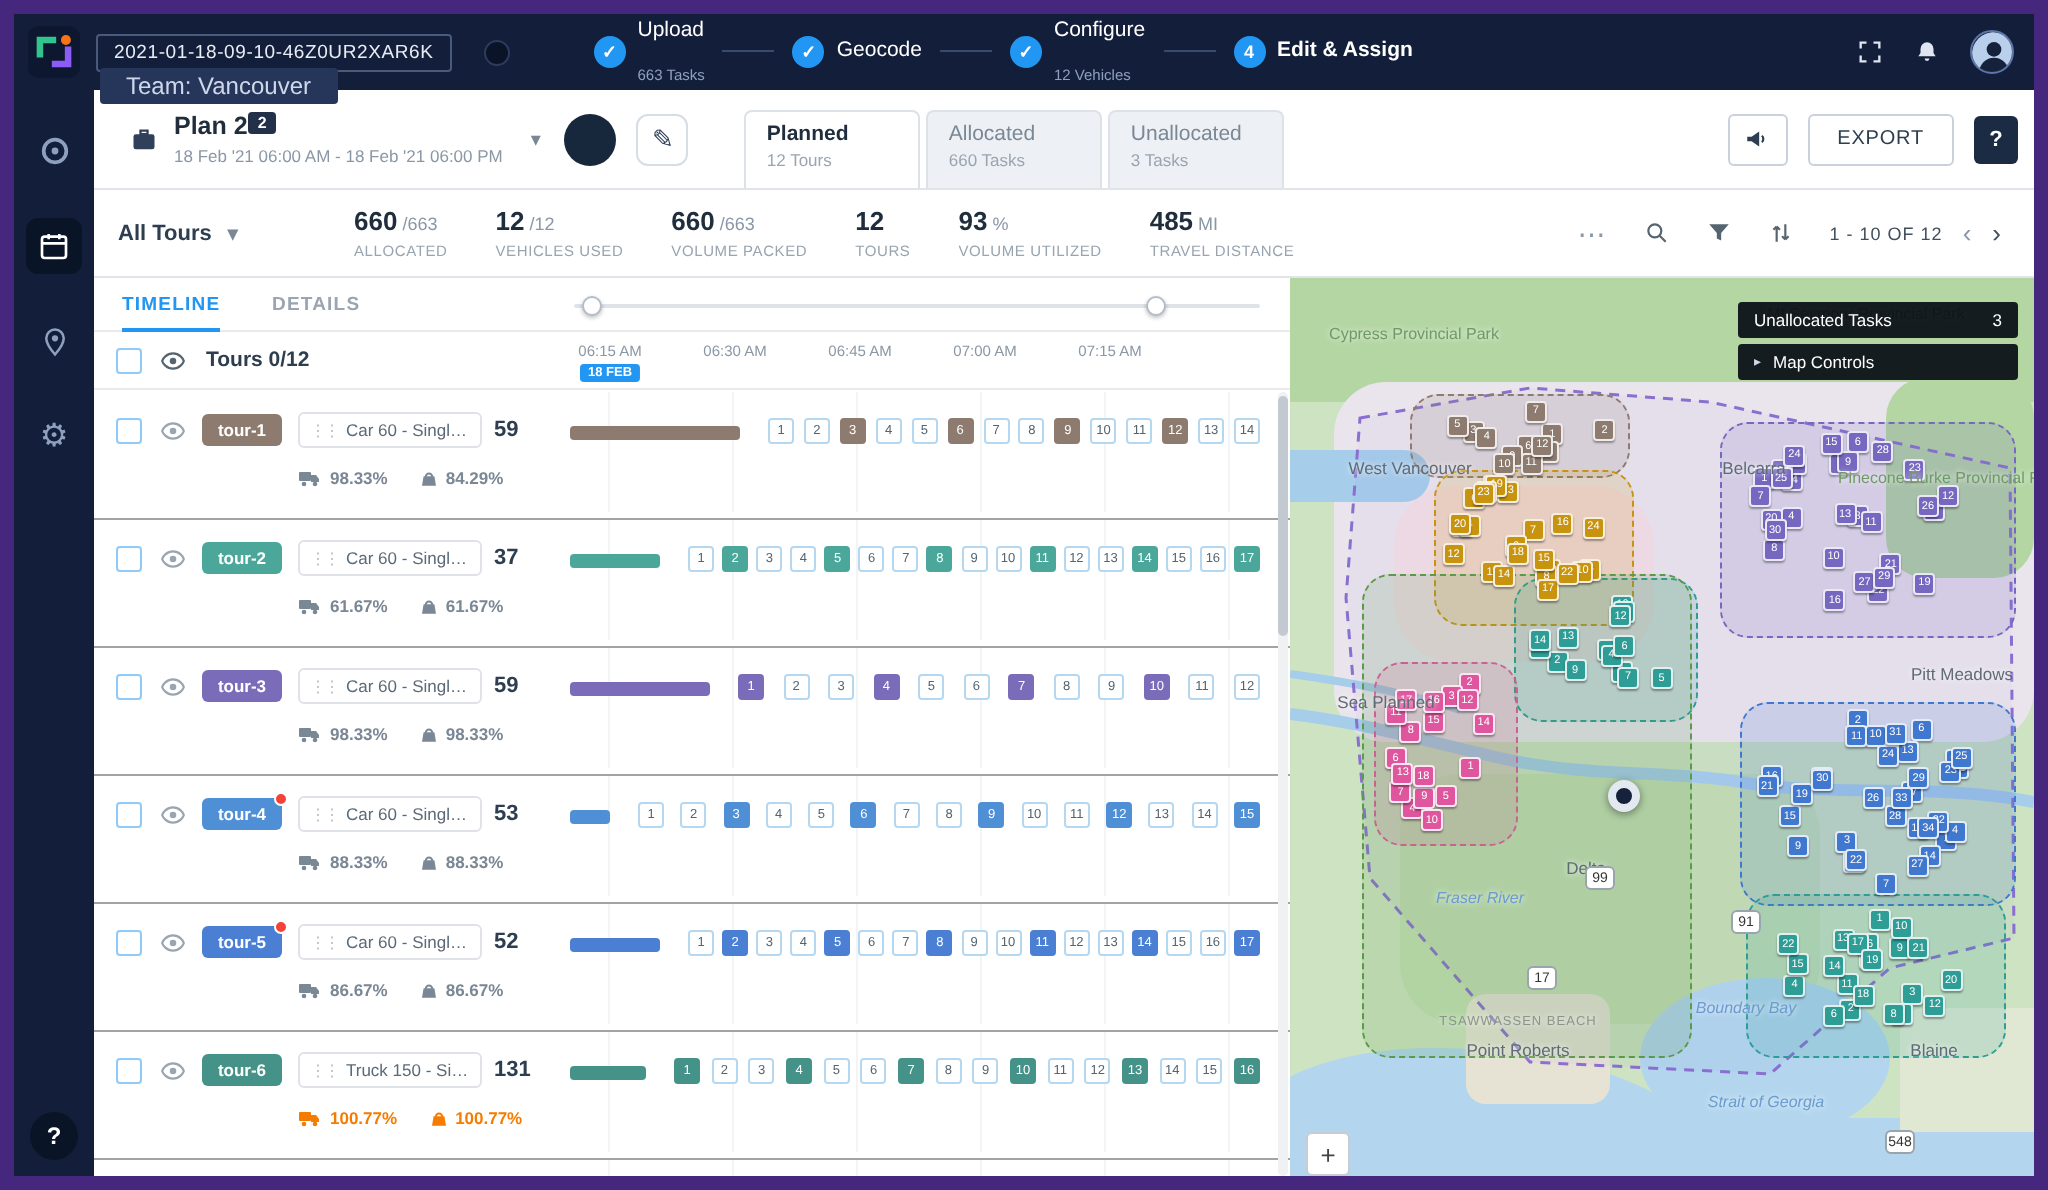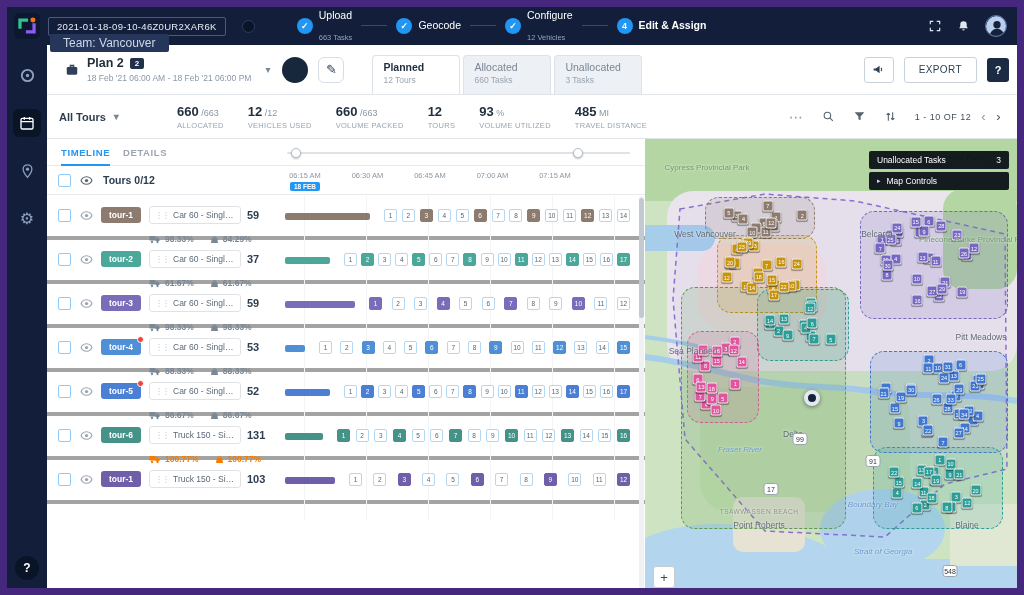--- a/index.html
+++ b/index.html
@@ -28,21 +28,21 @@
 
 .sidebar{position:absolute;left:0;top:38px;width:40px;height:543px;background:#131f3a;display:flex;flex-direction:column;align-items:center;padding-top:16px;gap:20px;z-index:25}
 .side-icon{width:28px;height:28px;display:flex;align-items:center;justify-content:center;border-radius:6px;color:#8fa0bf;cursor:pointer}
 .side-icon.active{background:#0a1427;color:#fff}
 .gear-glyph{font-size:16px;line-height:1}
 .side-help{position:absolute;bottom:8px;width:24px;height:24px;border-radius:50%;background:#0a1427;color:#fff;display:flex;align-items:center;justify-content:center;font-size:12px;font-weight:bold;cursor:pointer}
 
 
 .plan-header{position:absolute;left:40px;top:38px;width:970px;height:50px;background:#fff;border-bottom:1px solid #e1e5ea;display:flex;align-items:center;z-index:20}
 .plan-icon{margin:0 8px 0 18px;color:#31405a;display:flex}
-.plan-title-row{display:flex;align-items:center;gap:6px}
+.plan-title-row{display:flex;align-items:flex-start;}
 .plan-title{font-size:12.5px;font-weight:bold;color:#1f2d3d}
 .plan-badge{background:#22304a;color:#fff;font-size:8px;font-weight:bold;padding:1px 5px;border-radius:2px}
 .plan-dates{font-size:8.5px;color:#8a97a5;margin-top:3px;white-space:nowrap}
 .caret{color:#7a8794;font-size:10px;margin:0 12px 0 14px;cursor:pointer}
 .round-btn{width:26px;height:26px;border-radius:50%;border:none;cursor:pointer;display:flex;align-items:center;justify-content:center;flex:none}
 .round-btn.dark{background:#17283c}
 .round-btn.light{background:#fff;border:1px solid #d6dde4;color:#31405a;font-size:13px;margin-left:10px;border-radius:6px}
 .plan-tabs{display:flex;align-self:flex-end;margin-left:28px;height:39px}
 .ptab{min-width:88px;padding:5px 10px 0;border:1px solid #dde2e8;border-bottom:none;border-radius:4px 4px 0 0;background:#edf0f4;margin-right:3px;cursor:pointer}
 .ptab.active{background:#fff;position:relative;z-index:2}
@@ -70,33 +70,33 @@
 .icon-btn{color:#55646f;display:flex;cursor:pointer}
 .pagination{display:flex;align-items:center;gap:10px;font-size:9px;color:#42505e;letter-spacing:.5px}
 .pg-chev{font-size:13px;color:#8a97a5;cursor:pointer}
 .pg-chev.next{color:#42505e}
 
 
 .timeline-panel{position:absolute;left:40px;top:132px;width:598px;height:449px;background:#fff;overflow:hidden}
 .tl-tabs-row{position:relative;height:27px;border-bottom:1px solid #e8eaee}
 .tl-tab{position:absolute;top:0;height:27px;line-height:27px;font-size:9.5px;font-weight:bold;letter-spacing:.6px;cursor:pointer}
 .tl-tab.on{left:14px;color:#2196f3;border-bottom:2px solid #2196f3}
-.tl-tab.off{left:76px;color:#9aa5b1}
+.tl-tab.off{left:89px;color:#9aa5b1}
 .tl-slider{position:absolute;left:240px;top:13px;width:343px;height:2px;background:#dfe3e8;border-radius:2px;cursor:pointer}
 .tl-handle{position:absolute;top:-4px;width:10px;height:10px;border-radius:50%;background:#fff;border:1px solid #b4bec9;box-shadow:0 1px 2px rgba(0,0,0,.25)}
 .tl-header{position:relative;height:29px;border-bottom:1px solid #e8eaee}
 .cb{display:inline-block;width:13px;height:13px;border:1px solid #90caf9;border-radius:2px;background:#fff;cursor:pointer}
 .tl-header .cb{position:absolute;left:11px;top:8px}
 .tl-header .eye{position:absolute;left:33px;top:8px}
 .tours-count{position:absolute;left:56px;top:8px;font-size:10.5px;font-weight:bold;color:#2d3e50}
 .time-axis{position:absolute;left:238px;top:0;width:345px;height:29px}
 .time-tick{position:absolute;top:5px;transform:translateX(-50%);font-size:7.5px;color:#8a97a5;white-space:nowrap}
 .date-badge{position:absolute;left:20px;top:16px;transform:translateX(-50%);background:#2196f3;color:#fff;font-size:6.5px;font-weight:bold;padding:1px 4px;border-radius:2px}
 .tour-rows{position:absolute;left:0;top:57px;width:598px;height:392px;overflow:hidden}
-.tour-row{position:relative;height:44px;border-bottom:4px solid #a3a3a3}
+.tour-row{position:relative;height:64px;border-bottom:1px solid #a3a3a3}
 .tour-row .cb{position:absolute;left:11px;top:13px}
 .tour-row .eye{position:absolute;left:33px;top:13px}
 .eye{cursor:pointer;display:inline-flex}
 .tour-badge{position:absolute;left:54px;top:11px;min-width:40px;text-align:center;padding:3px 5px;border-radius:3px;color:#fff;font-size:8.5px;font-weight:bold;cursor:pointer}
 .alert-dot{position:absolute;right:-3px;top:-3px;width:7px;height:7px;border-radius:50%;background:#f44336;border:1px solid #fff}
 .vehicle-box{position:absolute;left:102px;top:10px;width:92px;display:flex;align-items:center;gap:4px;border:1px solid #dfe3e8;border-radius:3px;padding:3px 5px;font-size:8.5px;color:#5a6a78;white-space:nowrap;overflow:hidden;cursor:pointer;background:#fff}
 .drag{color:#b0bec5;font-size:8px;letter-spacing:-1px;flex:none}
 .veh-text{overflow:hidden;text-overflow:ellipsis}
 .task-count{position:absolute;left:200px;top:13px;font-size:11px;font-weight:bold;color:#2d3e50}
 .tour-line2{position:absolute;left:102px;top:38px;display:flex;gap:16px}

